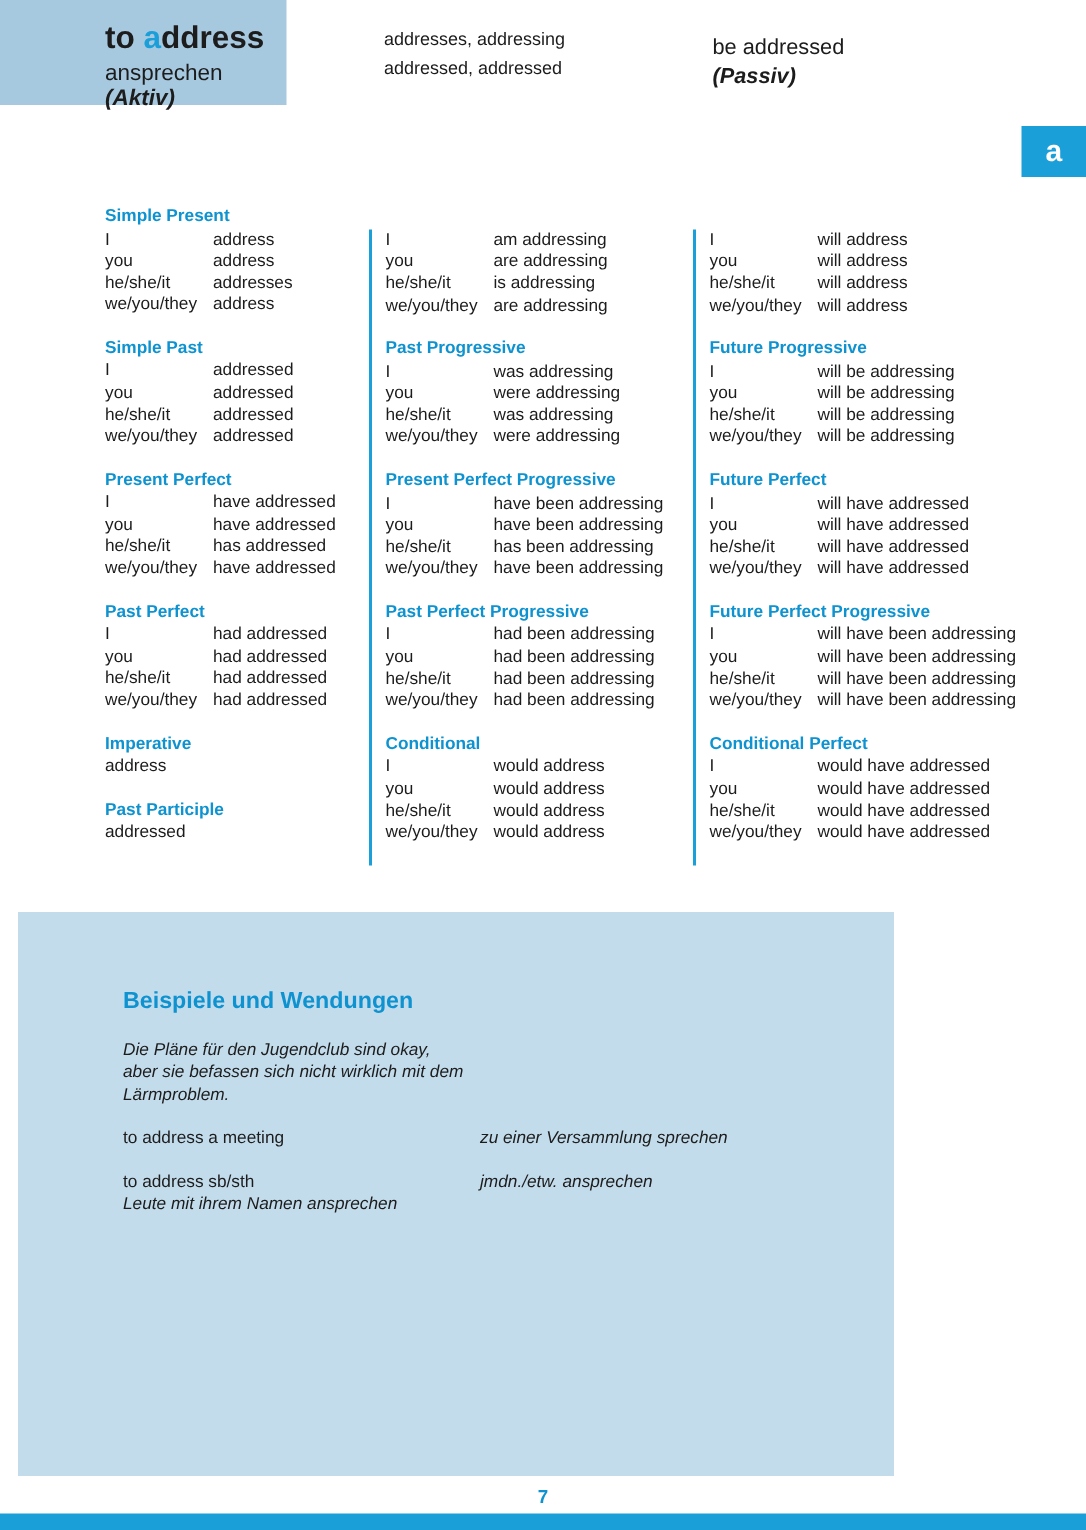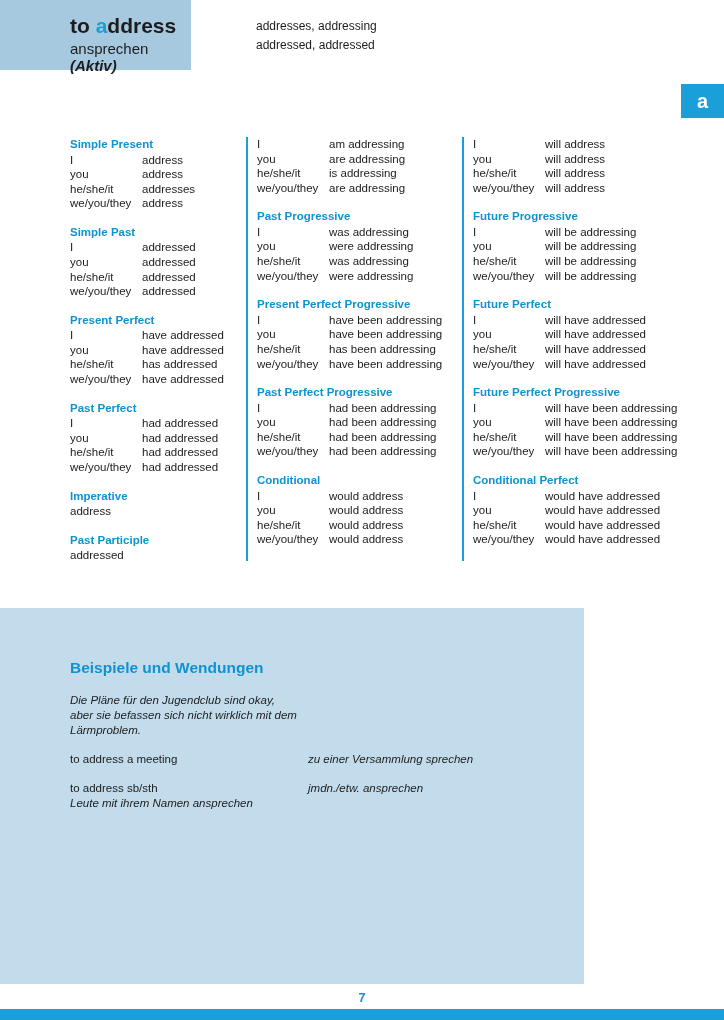--- a/index.html
+++ b/index.html
@@ -32,32 +32,32 @@
   .header-mid { position: absolute; left: 256px; top: 17px; font-size: 12px; line-height: 19px; }
   .header-right { position: absolute; left: 475px; top: 23px; font-size: 14.5px; line-height: 19px; }
   
   .letter-tab {
     position: absolute; top: 84px; right: 0; width: 43px; height: 34px;
     background: var(--accent); color: #ffffff;
     font-size: 20px; font-weight: bold;
     display: flex; align-items: center; justify-content: center;
   }
   
-  .tables { position: absolute; top: 137px; left: 70px; display: flex; align-items: flex-start; }
+  .tables { position: absolute; top: 137px; left: 70px; display: flex; align-items: flex-end; }
   .tcol { width: 176px; }
   .tcol.sep { border-left: 2px solid var(--accent); padding-left: 9px; }
   .tables .tcol:nth-child(2) { width: 216px; }
   .tables .tcol:nth-child(3) { width: 242px; }
   .tsection { margin-bottom: 14px; }
   .theading { color: var(--heading); font-weight: bold; font-size: 11.5px; line-height: 14.5px; margin-bottom: 1px; }
   .trow { font-size: 11.5px; line-height: 14.6px; display: flex; }
   .pron { width: 72px; flex: none; }
   
   .examples {
-    position: absolute; top: 608px; left: 0; width: 584px; height: 376px;
+    position: absolute; top: 608px; left: 12px; width: 584px; height: 376px;
     background: var(--examples-bg);
     padding: 50px 30px 0 70px;
   }
   .examples-heading { color: var(--heading); font-size: 15.5px; font-weight: bold; line-height: 19px; margin-bottom: 16px; }
   .bpair { display: flex; margin-bottom: 14px; font-size: 11.5px; line-height: 15px; }
   .bpairs .bpair:nth-child(3) { margin-bottom: 0; }
   .ben { width: 238px; flex: none; white-space: pre-line; }
   .bde { font-style: italic; white-space: pre-line; }
   
   .footer-page {
@@ -73,20 +73,24 @@
 
   <div class="header">
     <div class="header-left">
       <div class="title"><span>to </span><span class="accent">a</span><span>ddress</span></div>
       <div class="subtitle"><span>ansprechen </span><span class="it">(Aktiv)</span></div>
     </div>
     <div class="header-mid">
       <div>addresses, addressing</div>
       <div>addressed, addressed</div>
     </div>
+    <div class="header-right">
+      <div>be addressed</div>
+      <div class="it">(Passiv)</div>
+    </div>
   </div>
 
   <div class="letter-tab">a</div>
 
   <div class="tables">
       <div class="tcol">
         <div class="tsection">
           <div class="theading">Simple Present</div>
           <div class="trow">
             <span class="pron">I</span>

